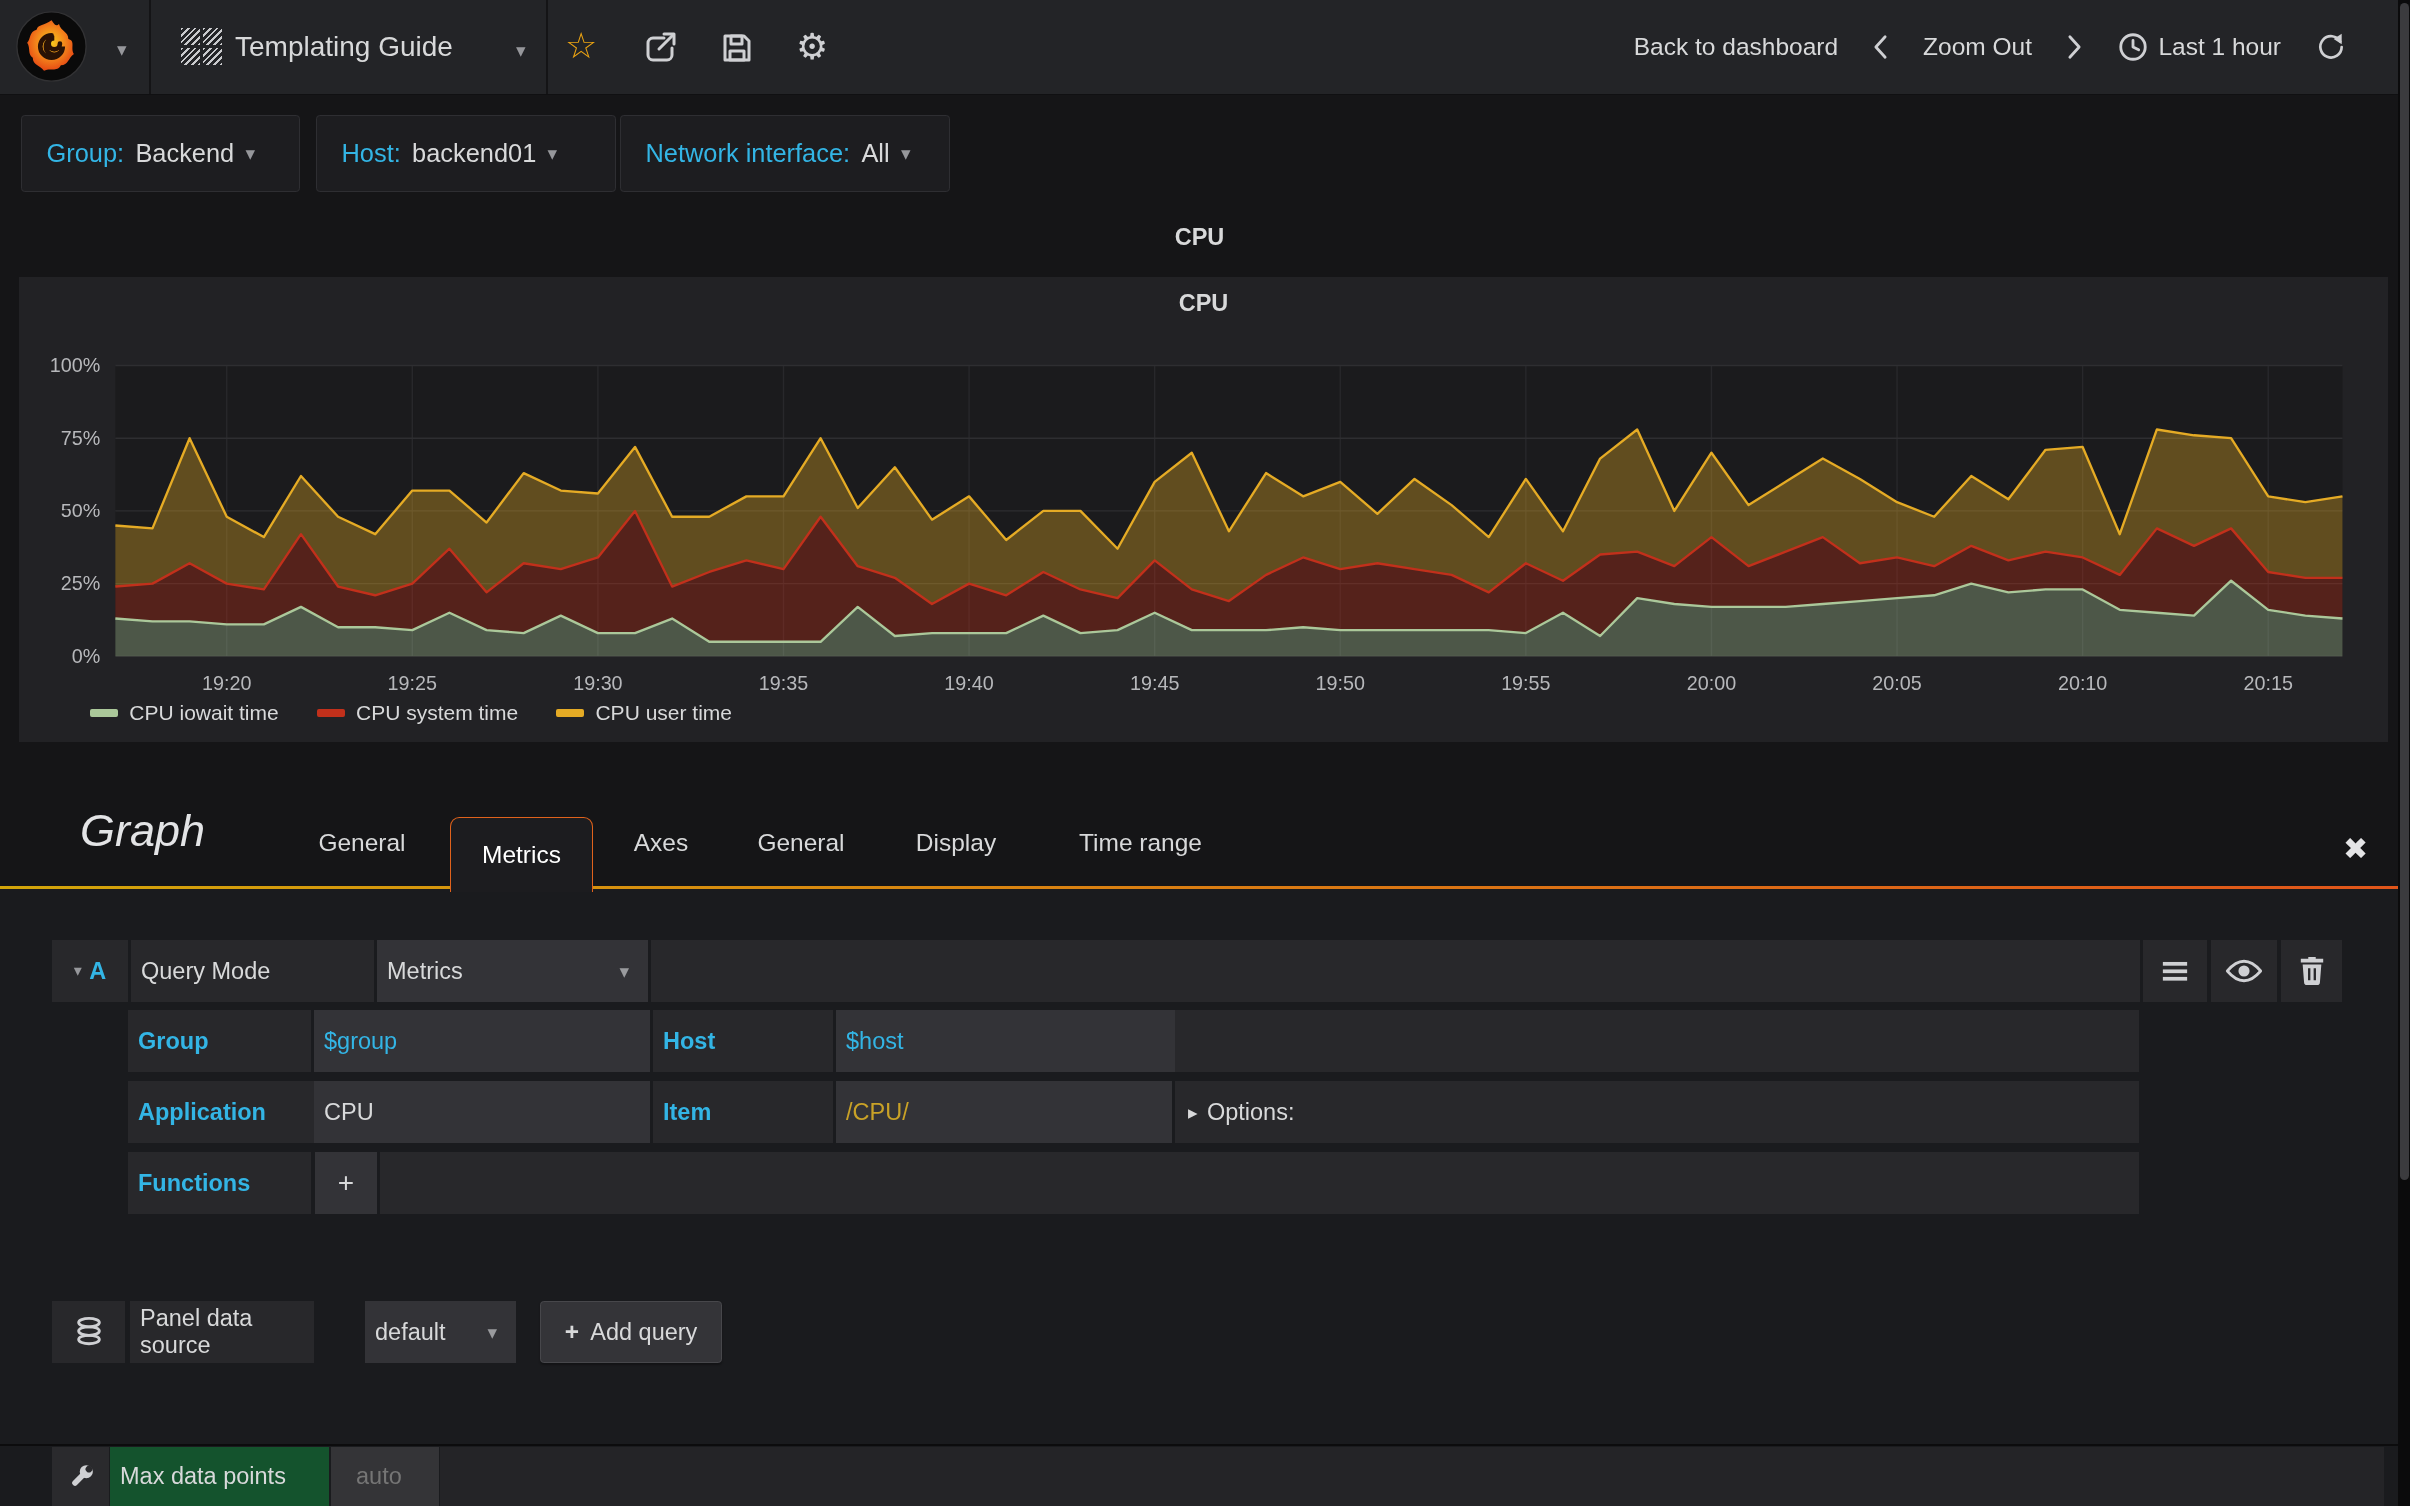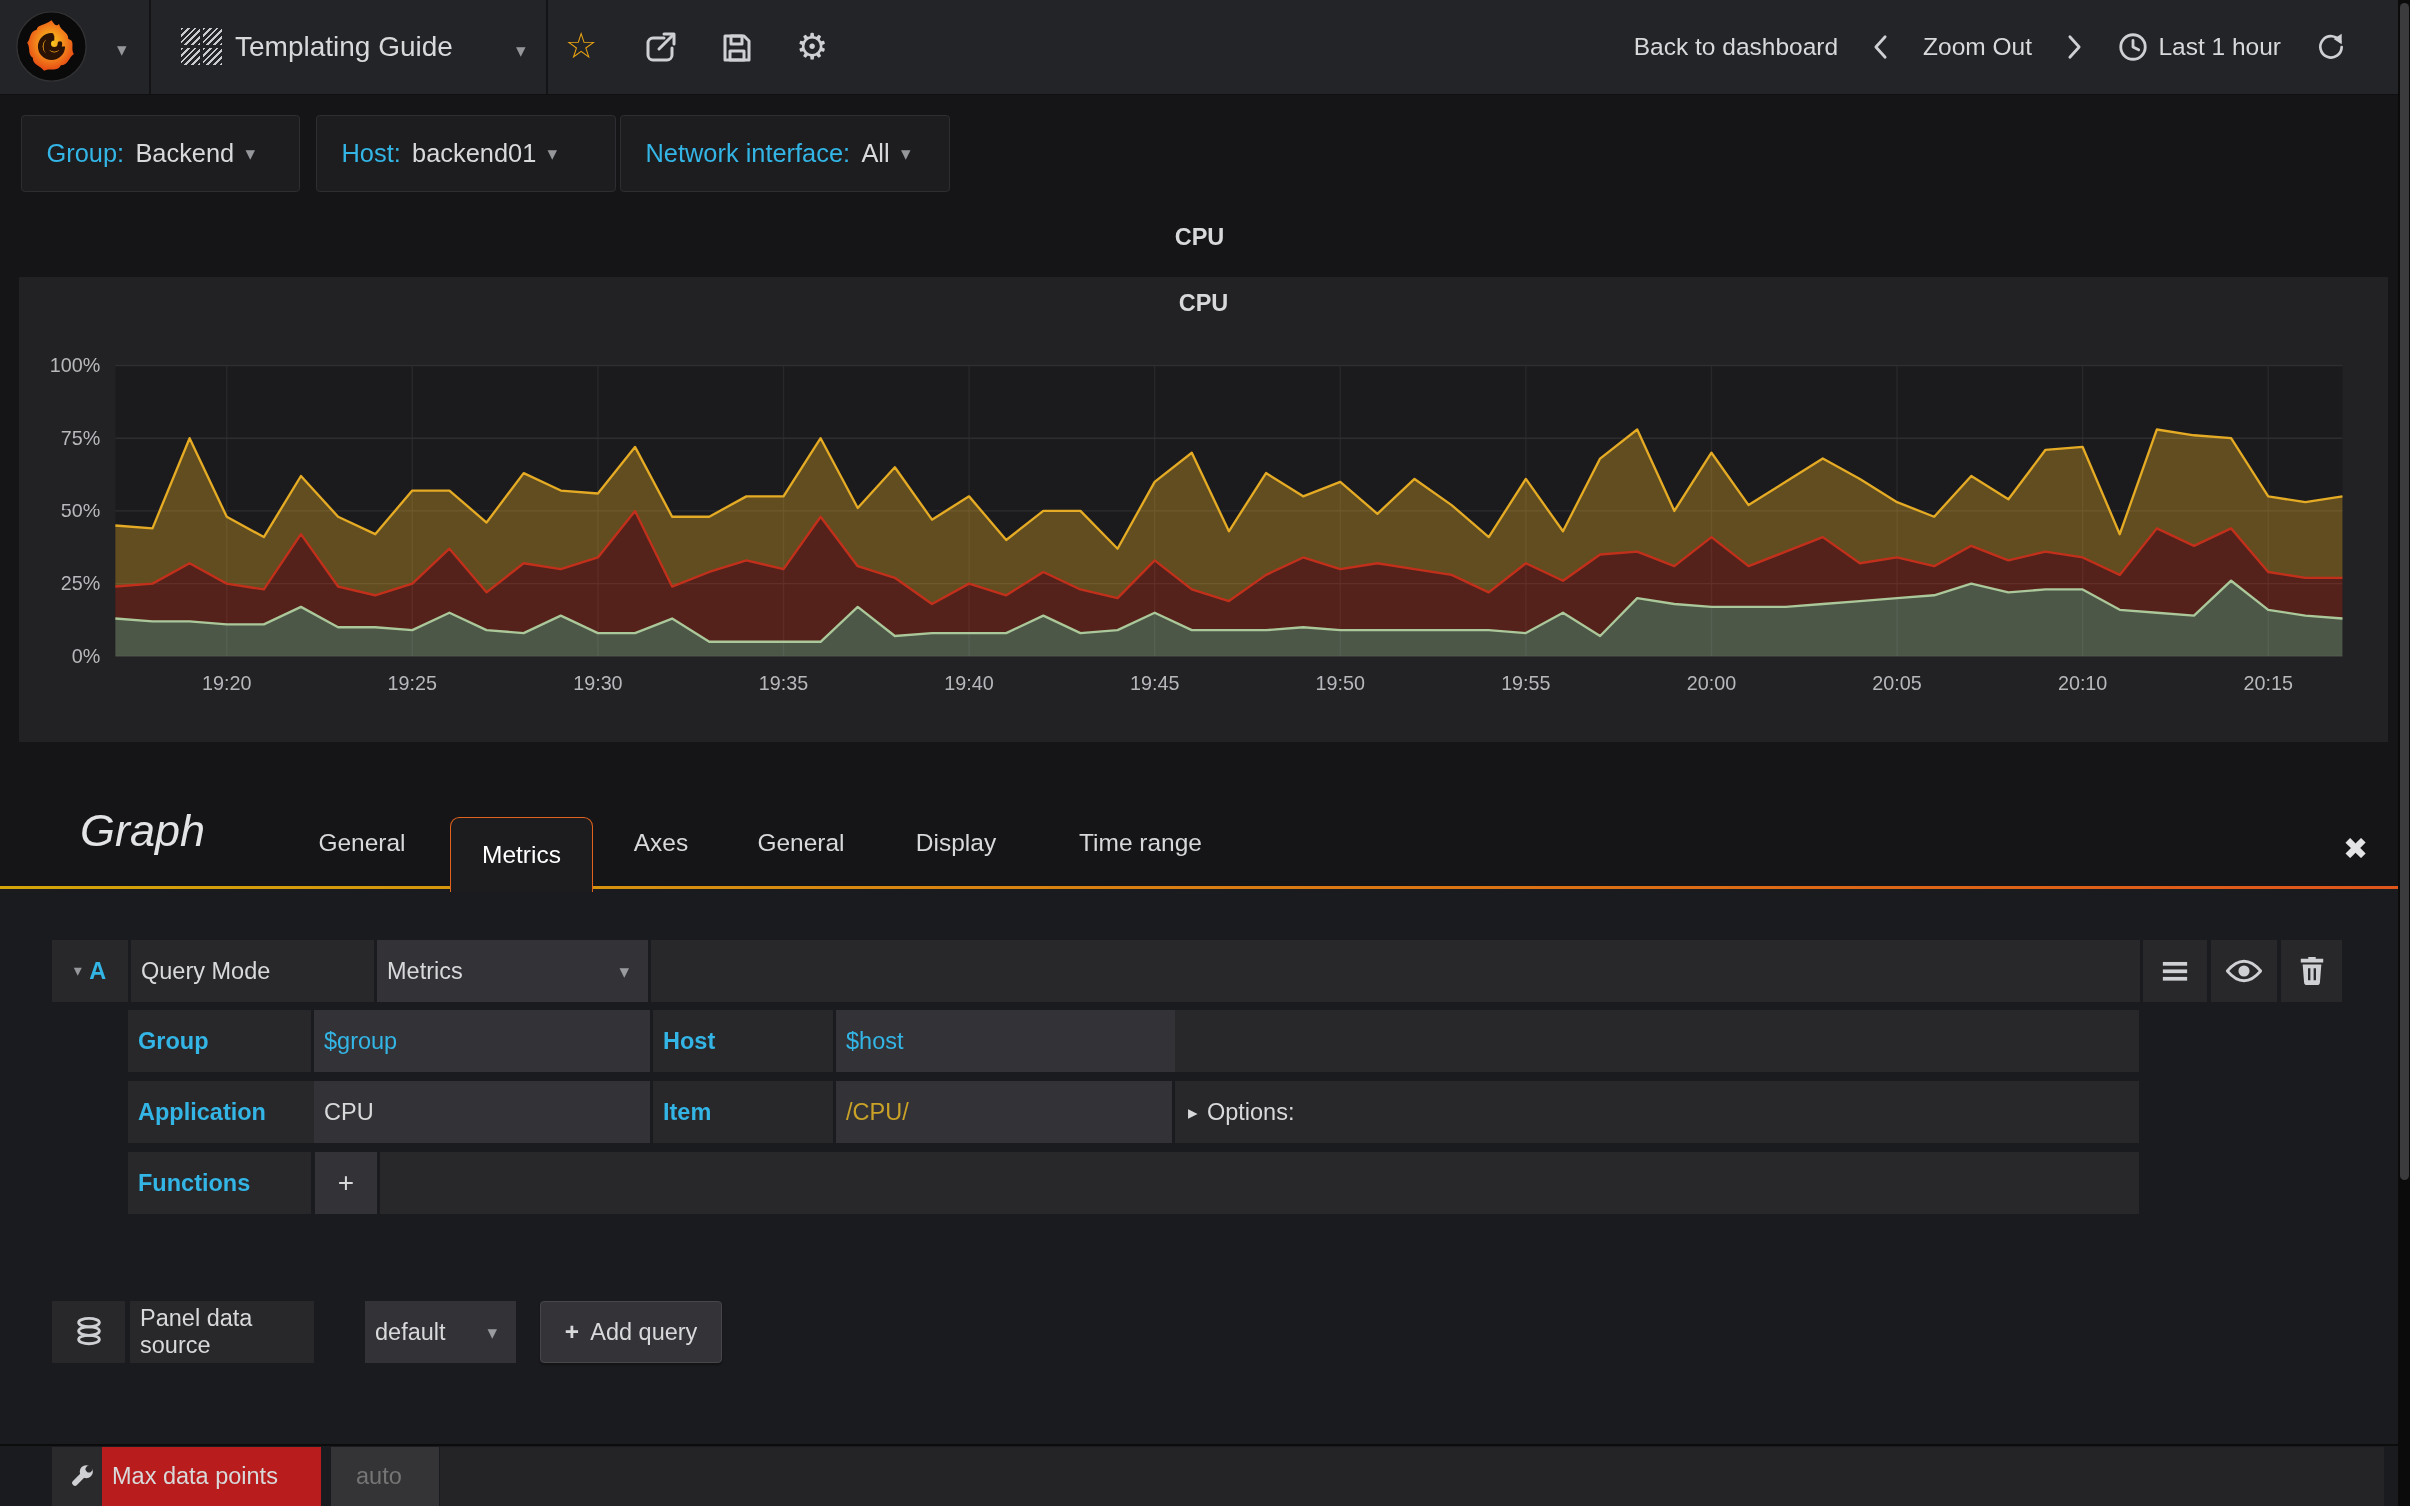--- a/index.html
+++ b/index.html
@@ -186,20 +186,34 @@
       <text x="86" y="178.25" text-anchor="end" fill="#b7b8bb" font-size="21" font-family="Liberation Sans, sans-serif">75%</text>
       <line x1="102" y1="94" x2="2468" y2="94" stroke="#2e2e31" stroke-width="1.5"></line>
       <text x="86" y="101" text-anchor="end" fill="#b7b8bb" font-size="21" font-family="Liberation Sans, sans-serif">100%</text>
       <path d="M102,403L102,362.83L141.43333333333334,365.92L180.86666666666667,365.92L220.3,369.01L259.73333333333335,369.01L299.16666666666663,350.47L338.6,372.1L378.03333333333336,372.1L417.46666666666664,375.19L456.9,356.65L496.3333333333333,375.19L535.7666666666667,378.28L575.2,359.74L614.6333333333333,378.28L654.0666666666667,378.28L693.5,362.83L732.9333333333333,387.55L772.3666666666667,387.55L811.8,387.55L851.2333333333333,387.55L890.6666666666666,350.47L930.1,381.37L969.5333333333333,378.28L1008.9666666666667,378.28L1048.4,378.28L1087.8333333333335,359.74L1127.2666666666667,378.28L1166.7,375.19L1206.1333333333334,356.65L1245.5666666666666,375.19L1285,375.19L1324.4333333333334,375.19L1363.8666666666666,372.1L1403.3,375.19L1442.7333333333333,375.19L1482.1666666666667,375.19L1521.6,375.19L1561.0333333333333,375.19L1600.4666666666667,378.28L1639.9,356.65L1679.3333333333333,381.37L1718.7666666666667,341.2L1758.2,347.38L1797.6333333333334,350.47L1837.0666666666666,350.47L1876.5,350.47L1915.9333333333334,347.38L1955.3666666666666,344.29L1994.8,341.2L2034.2333333333333,338.11L2073.666666666667,325.75L2113.1,335.02L2152.5333333333333,331.93L2191.9666666666667,331.93L2231.4,353.56L2270.8333333333335,356.65L2310.266666666667,359.74L2349.7,322.65999999999997L2389.133333333333,353.56L2428.5666666666666,359.74L2468,362.83L2468,403L2428.5666666666666,403L2389.133333333333,403L2349.7,403L2310.266666666667,403L2270.8333333333335,403L2231.4,403L2191.9666666666667,403L2152.5333333333333,403L2113.1,403L2073.666666666667,403L2034.2333333333333,403L1994.8,403L1955.3666666666666,403L1915.9333333333334,403L1876.5,403L1837.0666666666666,403L1797.6333333333334,403L1758.2,403L1718.7666666666667,403L1679.3333333333333,403L1639.9,403L1600.4666666666667,403L1561.0333333333333,403L1521.6,403L1482.1666666666667,403L1442.7333333333333,403L1403.3,403L1363.8666666666666,403L1324.4333333333334,403L1285,403L1245.5666666666666,403L1206.1333333333334,403L1166.7,403L1127.2666666666667,403L1087.8333333333335,403L1048.4,403L1008.9666666666667,403L969.5333333333333,403L930.1,403L890.6666666666666,403L851.2333333333333,403L811.8,403L772.3666666666667,403L732.9333333333333,403L693.5,403L654.0666666666667,403L614.6333333333333,403L575.2,403L535.7666666666667,403L496.3333333333333,403L456.9,403L417.46666666666664,403L378.03333333333336,403L338.6,403L299.16666666666663,403L259.73333333333335,403L220.3,403L180.86666666666667,403L141.43333333333334,403L102,403Z" fill="#abc89a" fill-opacity="0.35" stroke="none"></path>
       <path d="M102,362.83L102,328.84000000000003L141.43333333333334,325.75L180.86666666666667,304.12L220.3,325.75L259.73333333333335,331.93L299.16666666666663,273.22L338.6,328.84000000000003L378.03333333333336,338.11L417.46666666666664,325.75L456.9,288.67L496.3333333333333,335.02L535.7666666666667,304.12L575.2,310.3L614.6333333333333,297.94L654.0666666666667,248.5L693.5,328.84000000000003L732.9333333333333,313.39L772.3666666666667,301.03L811.8,310.3L851.2333333333333,254.68L890.6666666666666,307.21L930.1,319.57L969.5333333333333,347.38L1008.9666666666667,325.75L1048.4,338.11L1087.8333333333335,313.39L1127.2666666666667,331.93L1166.7,341.2L1206.1333333333334,301.03L1245.5666666666666,331.93L1285,344.29L1324.4333333333334,316.48L1363.8666666666666,297.94L1403.3,310.3L1442.7333333333333,304.12L1482.1666666666667,310.3L1521.6,316.48L1561.0333333333333,335.02L1600.4666666666667,304.12L1639.9,322.65999999999997L1679.3333333333333,294.85L1718.7666666666667,291.76L1758.2,307.21L1797.6333333333334,276.31L1837.0666666666666,307.21L1876.5,291.76L1915.9333333333334,276.31L1955.3666666666666,304.12L1994.8,297.94L2034.2333333333333,307.21L2073.666666666667,285.58L2113.1,301.03L2152.5333333333333,291.76L2191.9666666666667,297.94L2231.4,316.48L2270.8333333333335,267.03999999999996L2310.266666666667,285.58L2349.7,267.03999999999996L2389.133333333333,313.39L2428.5666666666666,319.57L2468,319.57L2468,362.83L2428.5666666666666,359.74L2389.133333333333,353.56L2349.7,322.65999999999997L2310.266666666667,359.74L2270.8333333333335,356.65L2231.4,353.56L2191.9666666666667,331.93L2152.5333333333333,331.93L2113.1,335.02L2073.666666666667,325.75L2034.2333333333333,338.11L1994.8,341.2L1955.3666666666666,344.29L1915.9333333333334,347.38L1876.5,350.47L1837.0666666666666,350.47L1797.6333333333334,350.47L1758.2,347.38L1718.7666666666667,341.2L1679.3333333333333,381.37L1639.9,356.65L1600.4666666666667,378.28L1561.0333333333333,375.19L1521.6,375.19L1482.1666666666667,375.19L1442.7333333333333,375.19L1403.3,375.19L1363.8666666666666,372.1L1324.4333333333334,375.19L1285,375.19L1245.5666666666666,375.19L1206.1333333333334,356.65L1166.7,375.19L1127.2666666666667,378.28L1087.8333333333335,359.74L1048.4,378.28L1008.9666666666667,378.28L969.5333333333333,378.28L930.1,381.37L890.6666666666666,350.47L851.2333333333333,387.55L811.8,387.55L772.3666666666667,387.55L732.9333333333333,387.55L693.5,362.83L654.0666666666667,378.28L614.6333333333333,378.28L575.2,359.74L535.7666666666667,378.28L496.3333333333333,375.19L456.9,356.65L417.46666666666664,375.19L378.03333333333336,372.1L338.6,372.1L299.16666666666663,350.47L259.73333333333335,369.01L220.3,369.01L180.86666666666667,365.92L141.43333333333334,365.92L102,362.83Z" fill="#c2301b" fill-opacity="0.35" stroke="none"></path>
       <path d="M102,328.84000000000003L102,263.95L141.43333333333334,267.03999999999996L180.86666666666667,171.25L220.3,254.68L259.73333333333335,276.31L299.16666666666663,211.42L338.6,254.68L378.03333333333336,273.22L417.46666666666664,226.87L456.9,226.87L496.3333333333333,260.86L535.7666666666667,208.33L575.2,226.87L614.6333333333333,229.95999999999998L654.0666666666667,180.52L693.5,254.68L732.9333333333333,254.68L772.3666666666667,233.04999999999998L811.8,233.04999999999998L851.2333333333333,171.25L890.6666666666666,245.41L930.1,202.15L969.5333333333333,257.77L1008.9666666666667,233.04999999999998L1048.4,279.4L1087.8333333333335,248.5L1127.2666666666667,248.5L1166.7,288.67L1206.1333333333334,217.6L1245.5666666666666,186.70000000000002L1285,270.13L1324.4333333333334,208.33L1363.8666666666666,233.04999999999998L1403.3,217.6L1442.7333333333333,251.59L1482.1666666666667,214.51L1521.6,242.32L1561.0333333333333,276.31L1600.4666666666667,214.51L1639.9,270.13L1679.3333333333333,192.88L1718.7666666666667,161.98L1758.2,248.5L1797.6333333333334,186.70000000000002L1837.0666666666666,242.32L1876.5,217.6L1915.9333333333334,192.88L1955.3666666666666,214.51L1994.8,239.23L2034.2333333333333,254.68L2073.666666666667,211.42L2113.1,236.14L2152.5333333333333,183.61L2191.9666666666667,180.52L2231.4,273.22L2270.8333333333335,161.98L2310.266666666667,168.16L2349.7,171.25L2389.133333333333,233.04999999999998L2428.5666666666666,239.23L2468,233.04999999999998L2468,319.57L2428.5666666666666,319.57L2389.133333333333,313.39L2349.7,267.03999999999996L2310.266666666667,285.58L2270.8333333333335,267.03999999999996L2231.4,316.48L2191.9666666666667,297.94L2152.5333333333333,291.76L2113.1,301.03L2073.666666666667,285.58L2034.2333333333333,307.21L1994.8,297.94L1955.3666666666666,304.12L1915.9333333333334,276.31L1876.5,291.76L1837.0666666666666,307.21L1797.6333333333334,276.31L1758.2,307.21L1718.7666666666667,291.76L1679.3333333333333,294.85L1639.9,322.65999999999997L1600.4666666666667,304.12L1561.0333333333333,335.02L1521.6,316.48L1482.1666666666667,310.3L1442.7333333333333,304.12L1403.3,310.3L1363.8666666666666,297.94L1324.4333333333334,316.48L1285,344.29L1245.5666666666666,331.93L1206.1333333333334,301.03L1166.7,341.2L1127.2666666666667,331.93L1087.8333333333335,313.39L1048.4,338.11L1008.9666666666667,325.75L969.5333333333333,347.38L930.1,319.57L890.6666666666666,307.21L851.2333333333333,254.68L811.8,310.3L772.3666666666667,301.03L732.9333333333333,313.39L693.5,328.84000000000003L654.0666666666667,248.5L614.6333333333333,297.94L575.2,310.3L535.7666666666667,304.12L496.3333333333333,335.02L456.9,288.67L417.46666666666664,325.75L378.03333333333336,338.11L338.6,328.84000000000003L299.16666666666663,273.22L259.73333333333335,331.93L220.3,325.75L180.86666666666667,304.12L141.43333333333334,325.75L102,328.84000000000003Z" fill="#e5ab25" fill-opacity="0.35" stroke="none"></path>
       <path d="M102,362.83L141.43333333333334,365.92L180.86666666666667,365.92L220.3,369.01L259.73333333333335,369.01L299.16666666666663,350.47L338.6,372.1L378.03333333333336,372.1L417.46666666666664,375.19L456.9,356.65L496.3333333333333,375.19L535.7666666666667,378.28L575.2,359.74L614.6333333333333,378.28L654.0666666666667,378.28L693.5,362.83L732.9333333333333,387.55L772.3666666666667,387.55L811.8,387.55L851.2333333333333,387.55L890.6666666666666,350.47L930.1,381.37L969.5333333333333,378.28L1008.9666666666667,378.28L1048.4,378.28L1087.8333333333335,359.74L1127.2666666666667,378.28L1166.7,375.19L1206.1333333333334,356.65L1245.5666666666666,375.19L1285,375.19L1324.4333333333334,375.19L1363.8666666666666,372.1L1403.3,375.19L1442.7333333333333,375.19L1482.1666666666667,375.19L1521.6,375.19L1561.0333333333333,375.19L1600.4666666666667,378.28L1639.9,356.65L1679.3333333333333,381.37L1718.7666666666667,341.2L1758.2,347.38L1797.6333333333334,350.47L1837.0666666666666,350.47L1876.5,350.47L1915.9333333333334,347.38L1955.3666666666666,344.29L1994.8,341.2L2034.2333333333333,338.11L2073.666666666667,325.75L2113.1,335.02L2152.5333333333333,331.93L2191.9666666666667,331.93L2231.4,353.56L2270.8333333333335,356.65L2310.266666666667,359.74L2349.7,322.65999999999997L2389.133333333333,353.56L2428.5666666666666,359.74L2468,362.83" fill="none" stroke="#abc89a" stroke-width="2.5" stroke-linejoin="round"></path>
       <path d="M102,328.84000000000003L141.43333333333334,325.75L180.86666666666667,304.12L220.3,325.75L259.73333333333335,331.93L299.16666666666663,273.22L338.6,328.84000000000003L378.03333333333336,338.11L417.46666666666664,325.75L456.9,288.67L496.3333333333333,335.02L535.7666666666667,304.12L575.2,310.3L614.6333333333333,297.94L654.0666666666667,248.5L693.5,328.84000000000003L732.9333333333333,313.39L772.3666666666667,301.03L811.8,310.3L851.2333333333333,254.68L890.6666666666666,307.21L930.1,319.57L969.5333333333333,347.38L1008.9666666666667,325.75L1048.4,338.11L1087.8333333333335,313.39L1127.2666666666667,331.93L1166.7,341.2L1206.1333333333334,301.03L1245.5666666666666,331.93L1285,344.29L1324.4333333333334,316.48L1363.8666666666666,297.94L1403.3,310.3L1442.7333333333333,304.12L1482.1666666666667,310.3L1521.6,316.48L1561.0333333333333,335.02L1600.4666666666667,304.12L1639.9,322.65999999999997L1679.3333333333333,294.85L1718.7666666666667,291.76L1758.2,307.21L1797.6333333333334,276.31L1837.0666666666666,307.21L1876.5,291.76L1915.9333333333334,276.31L1955.3666666666666,304.12L1994.8,297.94L2034.2333333333333,307.21L2073.666666666667,285.58L2113.1,301.03L2152.5333333333333,291.76L2191.9666666666667,297.94L2231.4,316.48L2270.8333333333335,267.03999999999996L2310.266666666667,285.58L2349.7,267.03999999999996L2389.133333333333,313.39L2428.5666666666666,319.57L2468,319.57" fill="none" stroke="#c2301b" stroke-width="2.5" stroke-linejoin="round"></path>
       <path d="M102,263.95L141.43333333333334,267.03999999999996L180.86666666666667,171.25L220.3,254.68L259.73333333333335,276.31L299.16666666666663,211.42L338.6,254.68L378.03333333333336,273.22L417.46666666666664,226.87L456.9,226.87L496.3333333333333,260.86L535.7666666666667,208.33L575.2,226.87L614.6333333333333,229.95999999999998L654.0666666666667,180.52L693.5,254.68L732.9333333333333,254.68L772.3666666666667,233.04999999999998L811.8,233.04999999999998L851.2333333333333,171.25L890.6666666666666,245.41L930.1,202.15L969.5333333333333,257.77L1008.9666666666667,233.04999999999998L1048.4,279.4L1087.8333333333335,248.5L1127.2666666666667,248.5L1166.7,288.67L1206.1333333333334,217.6L1245.5666666666666,186.70000000000002L1285,270.13L1324.4333333333334,208.33L1363.8666666666666,233.04999999999998L1403.3,217.6L1442.7333333333333,251.59L1482.1666666666667,214.51L1521.6,242.32L1561.0333333333333,276.31L1600.4666666666667,214.51L1639.9,270.13L1679.3333333333333,192.88L1718.7666666666667,161.98L1758.2,248.5L1797.6333333333334,186.70000000000002L1837.0666666666666,242.32L1876.5,217.6L1915.9333333333334,192.88L1955.3666666666666,214.51L1994.8,239.23L2034.2333333333333,254.68L2073.666666666667,211.42L2113.1,236.14L2152.5333333333333,183.61L2191.9666666666667,180.52L2231.4,273.22L2270.8333333333335,161.98L2310.266666666667,168.16L2349.7,171.25L2389.133333333333,233.04999999999998L2428.5666666666666,239.23L2468,233.04999999999998" fill="none" stroke="#e5ab25" stroke-width="2.5" stroke-linejoin="round"></path>
     </svg>
+  <div class="legend">
+    <div class="legend-item">
+      <span class="legend-swatch" style="background: rgb(171, 200, 154);"></span>
+      <span>CPU iowait time</span>
+    </div>
+    <div class="legend-item">
+      <span class="legend-swatch" style="background: rgb(194, 48, 27);"></span>
+      <span>CPU system time</span>
+    </div>
+    <div class="legend-item">
+      <span class="legend-swatch" style="background: rgb(229, 171, 37);"></span>
+      <span>CPU user time</span>
+    </div>
+  </div>
 </div>
 
 <div class="graph-title">Graph</div>
 <div class="tab" style="left:313px;width:98px">General</div>
 <div class="tab-active">Metrics</div>
 <div class="tab" style="left:625px;width:72px">Axes</div>
 <div class="tab" style="left:751px;width:100px">General</div>
 <div class="tab" style="left:911px;width:90px">Display</div>
 <div class="tab" style="left:1070px;width:141px">Time range</div>
 <div class="close-x">✖</div>
@@ -286,19 +300,19 @@
   <span>
     <svg width="30" height="30" viewBox="0 0 32 32">
       <g transform="rotate(45 16 16)">
         <circle cx="16" cy="8" r="7" class="icon-fill"></circle>
         <circle cx="16" cy="4" r="3.6" fill="#2a2a2d"></circle>
         <rect x="13" y="11" width="6" height="17" rx="2.5" class="icon-fill"></rect>
       </g>
     </svg>
   </span>
 </div>
-<div class="qcell pad" style="left:102px;top:1447px;width:219px;height:59px;background:#b91c1c">Max data points</div>
+<div class="qcell pad" style="left:110px;top:1447px;width:219px;height:59px;background:#14532d">Max data points</div>
 <input class="abs auto-input" style="left: 331px; top: 1447px; height: 59px;" placeholder="auto">
 <div class="qcell" style="left:440px;top:1447px;width:1944px;height:59px;background:#242427"></div>
 
 <div class="scroll-track"></div>
 <div class="scroll-thumb"></div>
 
 
 </body></html>

